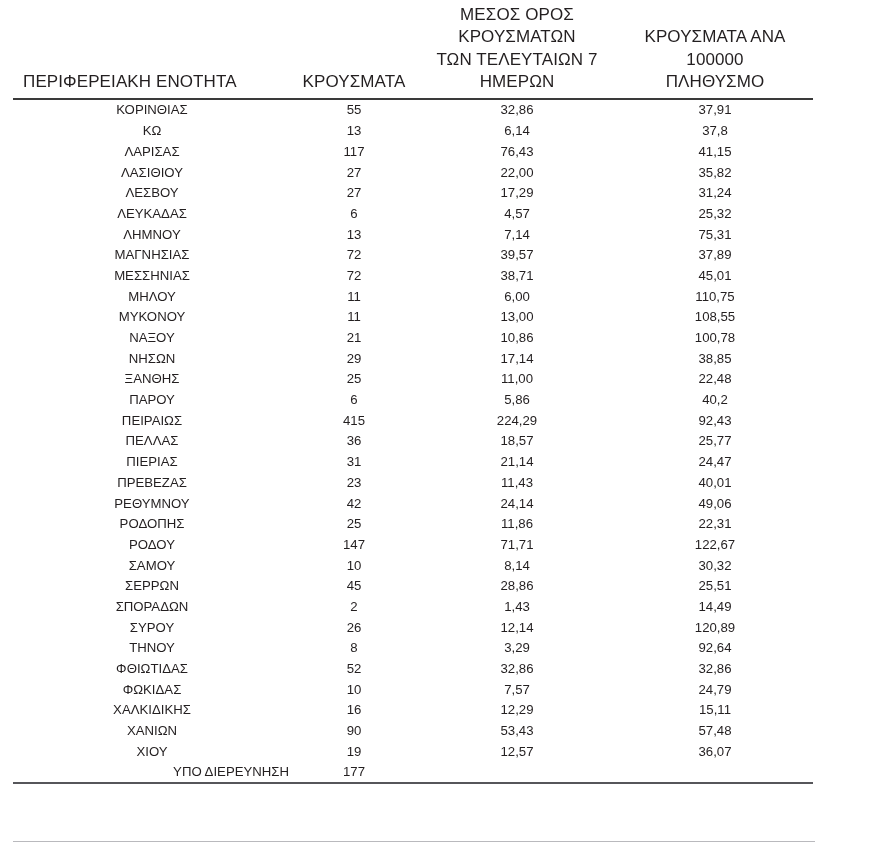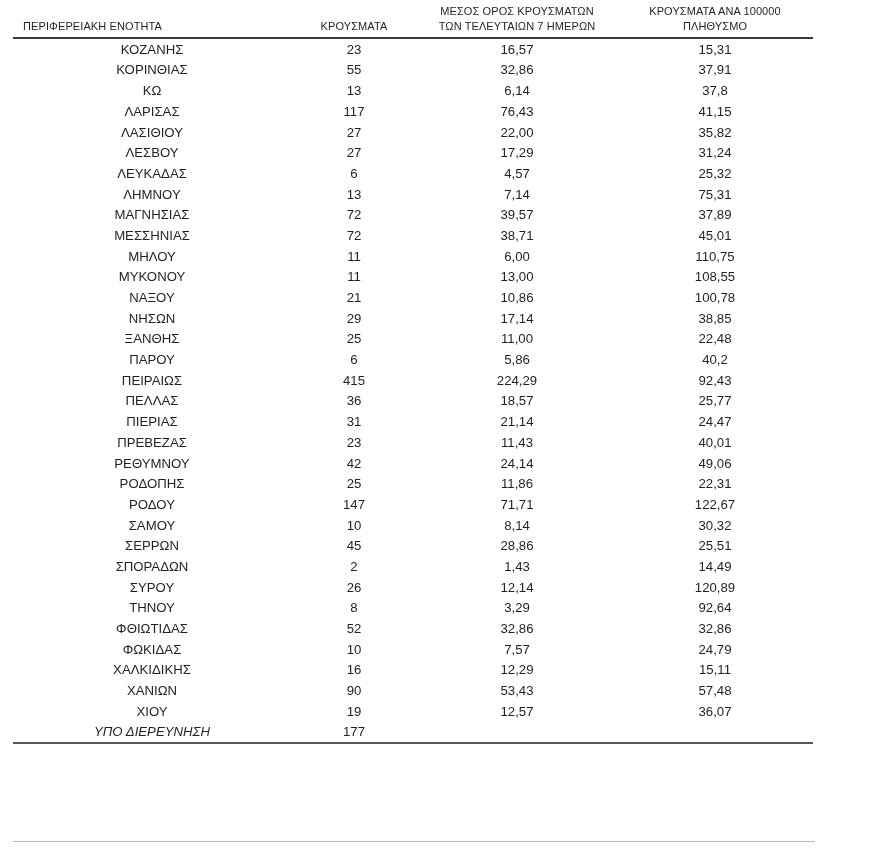--- a/index.html
+++ b/index.html
@@ -35,21 +35,21 @@
   }
 
   
   col.c-region { width: 278px; }
   col.c-cases  { width: 126px; }
   col.c-avg    { width: 200px; }
   col.c-per100 { width: 196px; }
 
   
   thead th {
-    font-size: 11px;
+    font-size: 17px;
     font-weight: 400;
     letter-spacing: .1px;
     padding: 0 2px 4px 2px;
     vertical-align: bottom;
     line-height: 1.32;
     white-space: pre-line;
     border-bottom: 2.1px solid #3a3a3a;
   }
   th.h-region {
     text-align: left;
@@ -73,22 +73,21 @@
   td.region  { text-align: center; }
   td.cases   { text-align: center; }
   td.avg     { text-align: center; }
   td.per100  { text-align: center; }
 
   tbody tr:last-child td {
     border-bottom: 2.4px solid #56565a;
     text-align: center;
   }
   tbody tr:last-child td.region {
-    text-align: center;
-    font-style: italic;
+    text-align: right;
   }
 
   
   #bottom-rule-shadow {
     position: absolute;
     left: 13px;
     top: 841px;
     width: 802px;
     height: 1px;
     background: #b9b9bd;
@@ -111,26 +110,20 @@
         <th class="h-region">ΠΕΡΙΦΕΡΕΙΑΚΗ ΕΝΟΤΗΤΑ</th>
         <th class="h-cases">ΚΡΟΥΣΜΑΤΑ</th>
         <th class="h-avg">ΜΕΣΟΣ ΟΡΟΣ ΚΡΟΥΣΜΑΤΩΝ
 ΤΩΝ ΤΕΛΕΥΤΑΙΩΝ 7 ΗΜΕΡΩΝ</th>
         <th class="h-per100">ΚΡΟΥΣΜΑΤΑ ΑΝΑ 100000
 ΠΛΗΘΥΣΜΟ</th>
       </tr>
     </thead>
     <tbody id="table-body">
         <tr>
-          <td class="region">ΚΟΖΑΝΗΣ</td>
-          <td class="cases">23</td>
-          <td class="avg">16,57</td>
-          <td class="per100">15,31</td>
-        </tr>
-        <tr>
           <td class="region">ΚΟΡΙΝΘΙΑΣ</td>
           <td class="cases">55</td>
           <td class="avg">32,86</td>
           <td class="per100">37,91</td>
         </tr>
         <tr>
           <td class="region">ΚΩ</td>
           <td class="cases">13</td>
           <td class="avg">6,14</td>
           <td class="per100">37,8</td>

